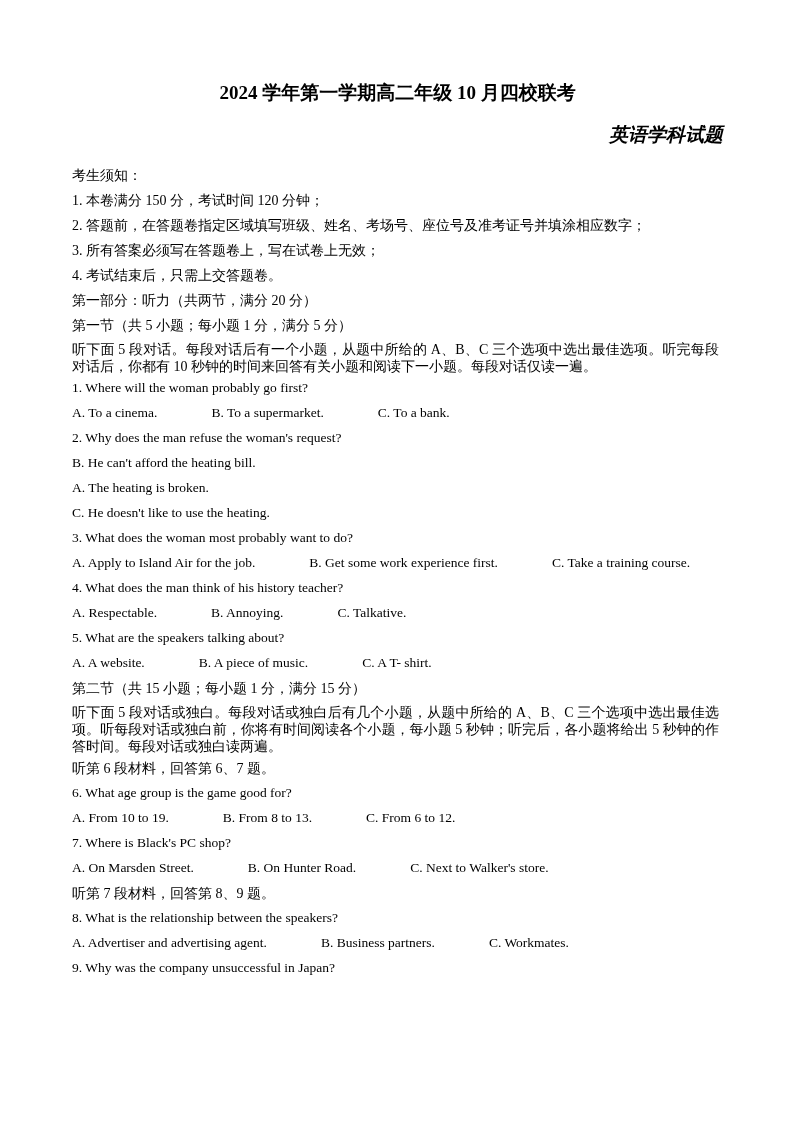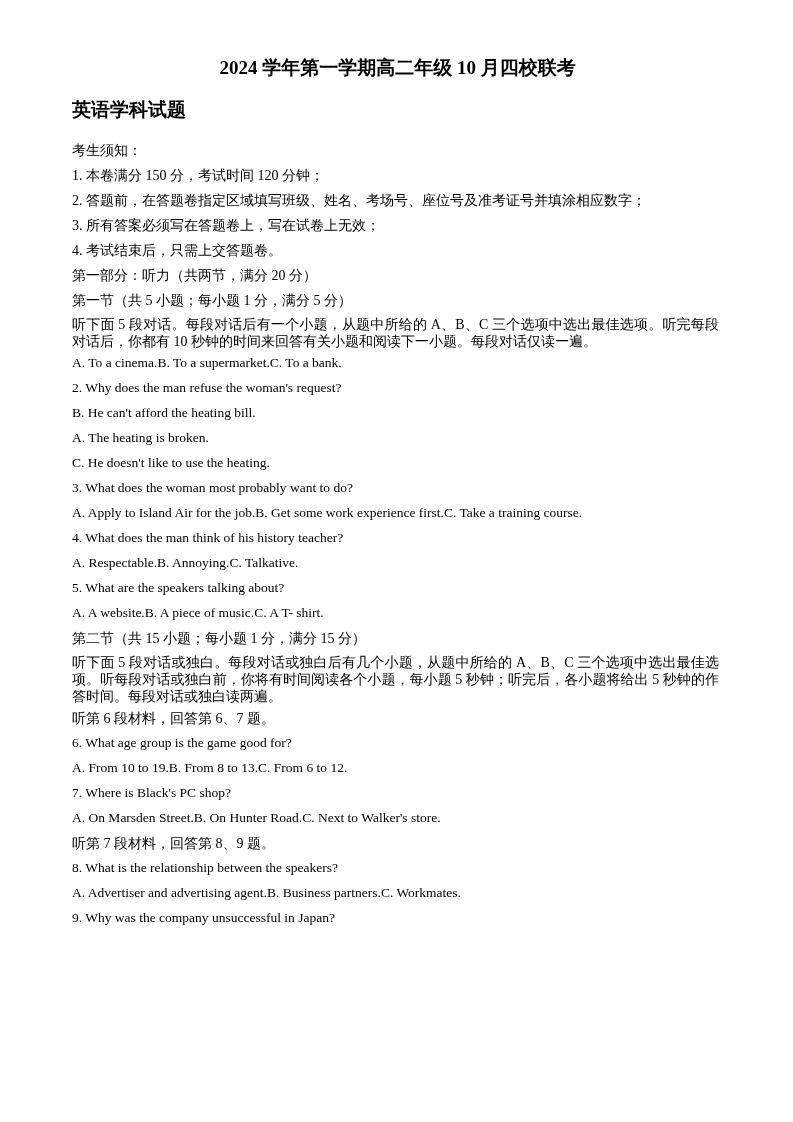--- a/index.html
+++ b/index.html
@@ -2,59 +2,61 @@
 <html><head>
 <meta charset="utf-8">
 <style>
   * { box-sizing: border-box; }
   html, body { margin: 0; padding: 0; background: #ffffff; }
   body {
     width: 793px; height: 1122px; overflow: hidden;
     font-family: "Liberation Serif", "DejaVu Serif", serif;
     color: #000000;
   }
-  .page { padding: 55px 70px 0 72px; }
+  .page { padding: 80px 70px 0 72px; }
   .title {
     text-align: center; font-size: 19px; font-weight: bold;
     margin: 0 0 16px 0;
   }
   .subtitle {
-    text-align: left; font-size: 19px; font-weight: bold;
+    text-align: right; font-size: 19px; font-weight: bold;
     margin: 0 0 18px 0;
+    font-style: italic;
   }
   .cn {
     font-weight: normal; font-size: 14px; line-height: 19px;
     margin: 0 4px 6px 0;
   }
   .cn.just { text-align: justify; line-height: 17px; margin-bottom: 4px; }
   .en {
     font-size: 13.5px; line-height: 18px;
     margin: 0 0 7px 0;
   }
-  .opts { display: flex; flex-wrap: wrap; }
+  .opts { display: flex; flex-wrap: wrap; column-gap: 54px; }
   p { word-break: break-word; }
 </style>
 </head>
 <body>
 
 <div class="page">
 
   <h1 class="title">2024 学年第一学期高二年级 10 月四校联考</h1>
   <div class="subtitle">英语学科试题</div>
 
   <p class="cn">考生须知：</p>
   <p class="cn">1. 本卷满分 150 分，考试时间 120 分钟；</p>
   <p class="cn">2. 答题前，在答题卷指定区域填写班级、姓名、考场号、座位号及准考证号并填涂相应数字；</p>
   <p class="cn">3. 所有答案必须写在答题卷上，写在试卷上无效；</p>
   <p class="cn">4. 考试结束后，只需上交答题卷。</p>
 
   <p class="cn">第一部分：听力（共两节，满分 20 分）</p>
   <p class="cn">第一节（共 5 小题；每小题 1 分，满分 5 分）</p>
   <p class="cn just">听下面 5 段对话。每段对话后有一个小题，从题中所给的 A、B、C 三个选项中选出最佳选项。听完每段对话后，你都有 10 秒钟的时间来回答有关小题和阅读下一小题。每段对话仅读一遍。</p>
 
+  <p class="en">1. Where will the woman probably go first?</p>
   <p class="en opts">
     <span>A. To a cinema.</span>
     <span>B. To a supermarket.</span>
     <span>C. To a bank.</span>
   </p>
 
   <p class="en">2. Why does the man refuse the woman's request?</p>
   <p class="en">B. He can't afford the heating bill.</p>
   <p class="en">A. The heating is broken.</p>
   <p class="en">C. He doesn't like to use the heating.</p>

